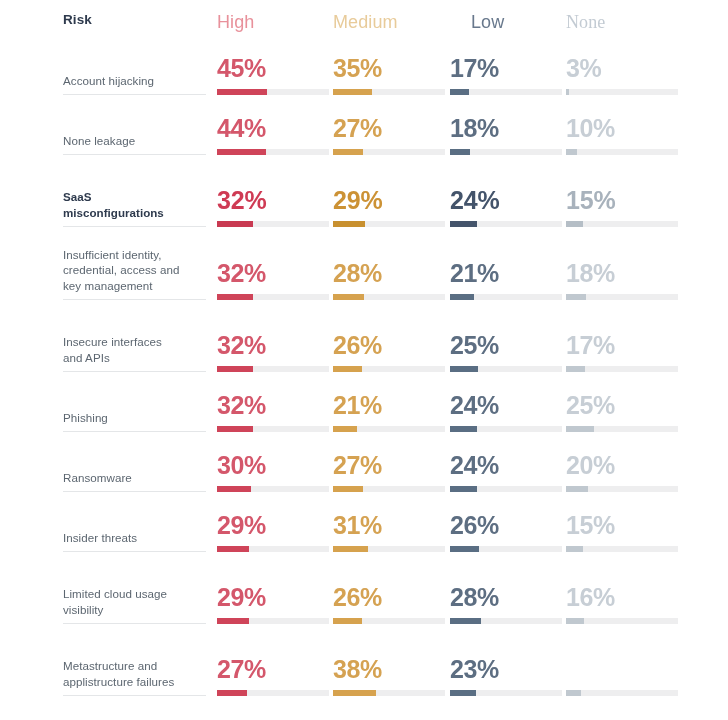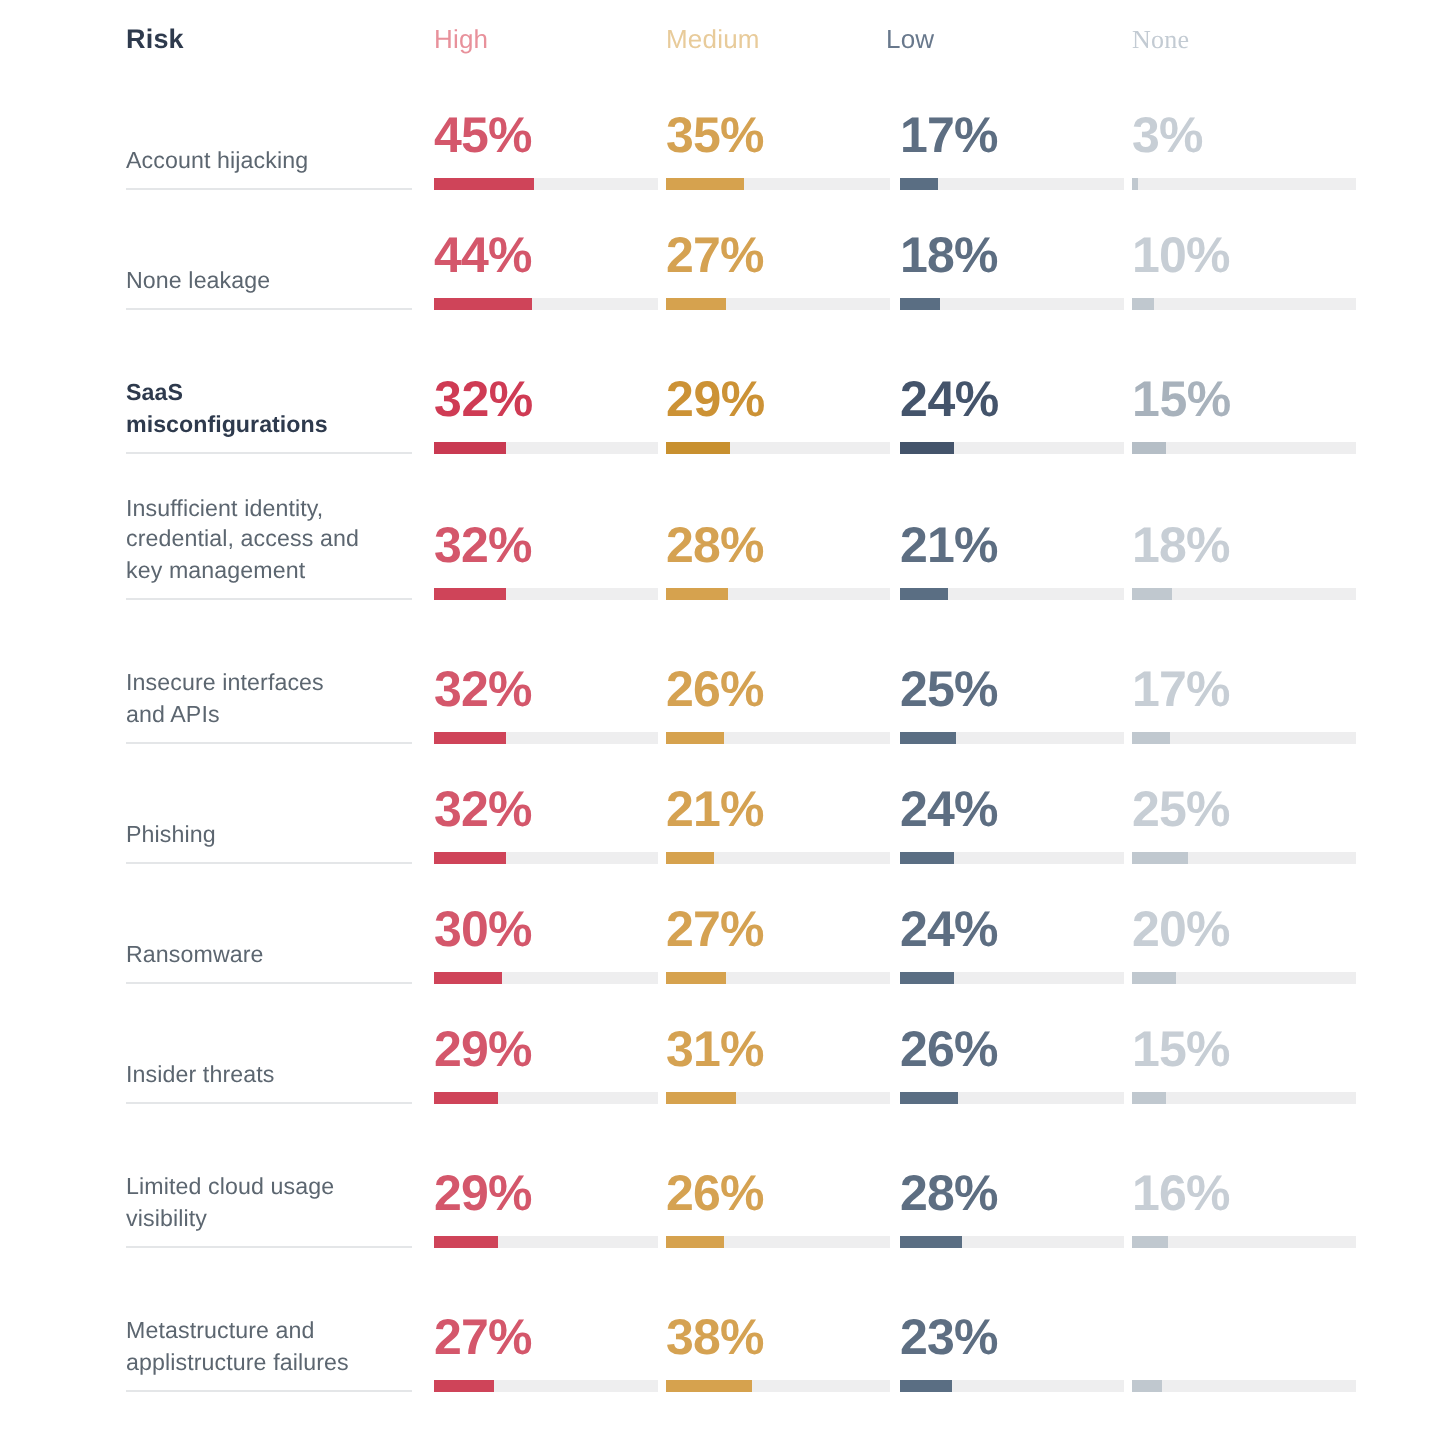--- a/index.html
+++ b/index.html
@@ -27,33 +27,33 @@
   }
 
   
   .head-row {
     position: relative;
     height: 42px;
   }
   .head-cell {
     position: absolute;
     top: 12px;
-    font-size: 13px;
+    font-size: 18px;
     letter-spacing: 0.1px;
     white-space: nowrap;
   }
   .head-risk {
     left: 0;
     font-weight: bold;
     color: #2e3a4d;
     font-size: 13.5px;
   }
   .head-high   { left: 154px; color: #e8919b; }
   .head-medium { left: 270px; color: #e8cb9a; }
-  .head-low    { left: 380px; color: #68788c; }
+  .head-low    { left: 408px; color: #68788c; }
   .head-none   { left: 503px; color: #c3cbd3; font-family: Liberation Serif, serif; }
 
   
   .row {
     position: relative;
     height: 60px;
   }
   .row.tall   { height: 72px; }
   .row.xtall  { height: 73px; }
 

